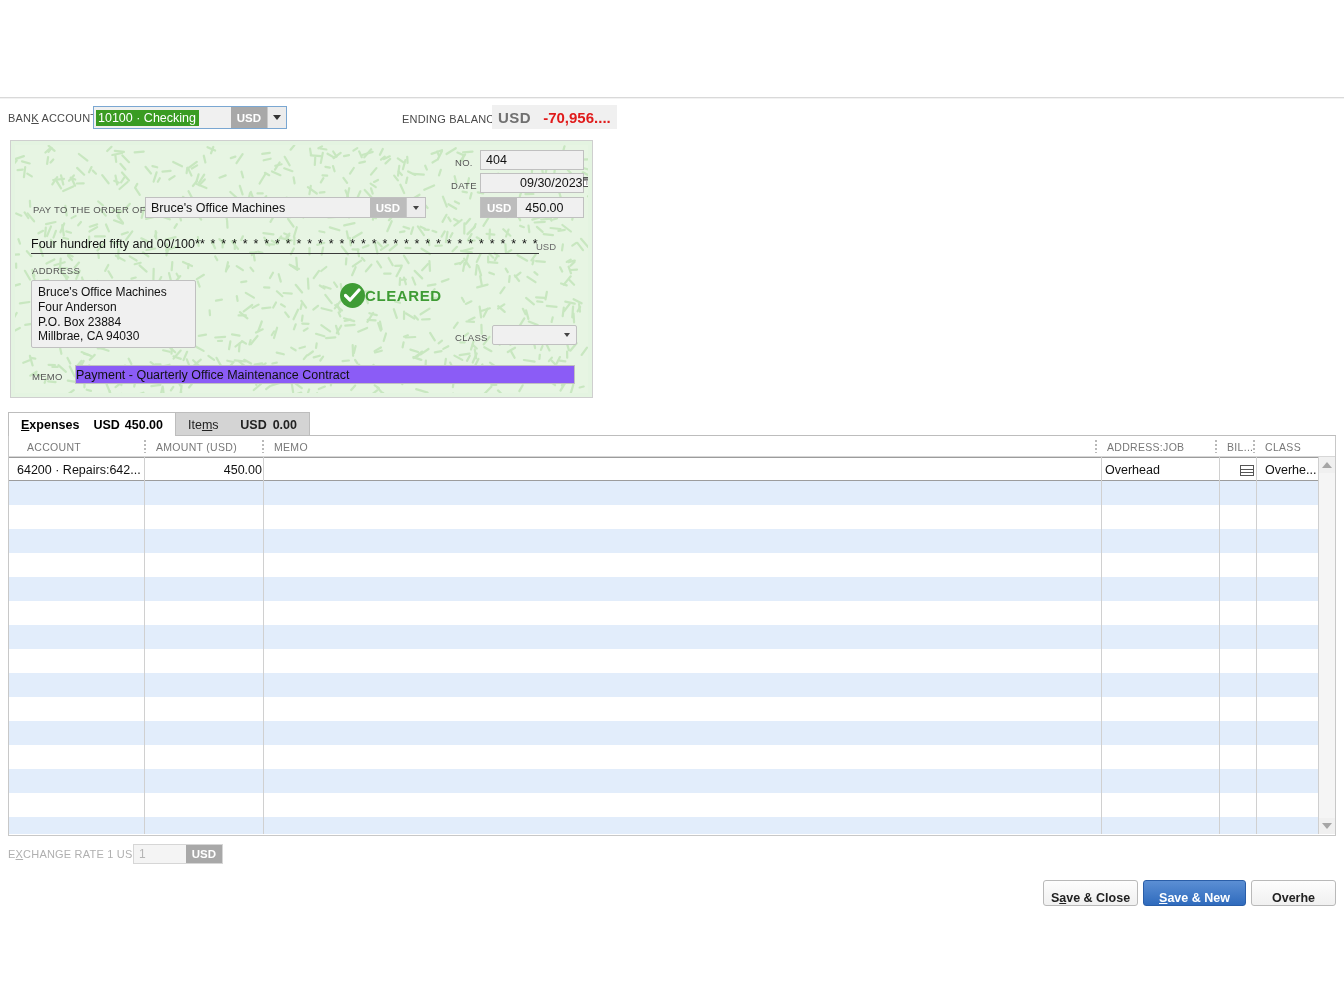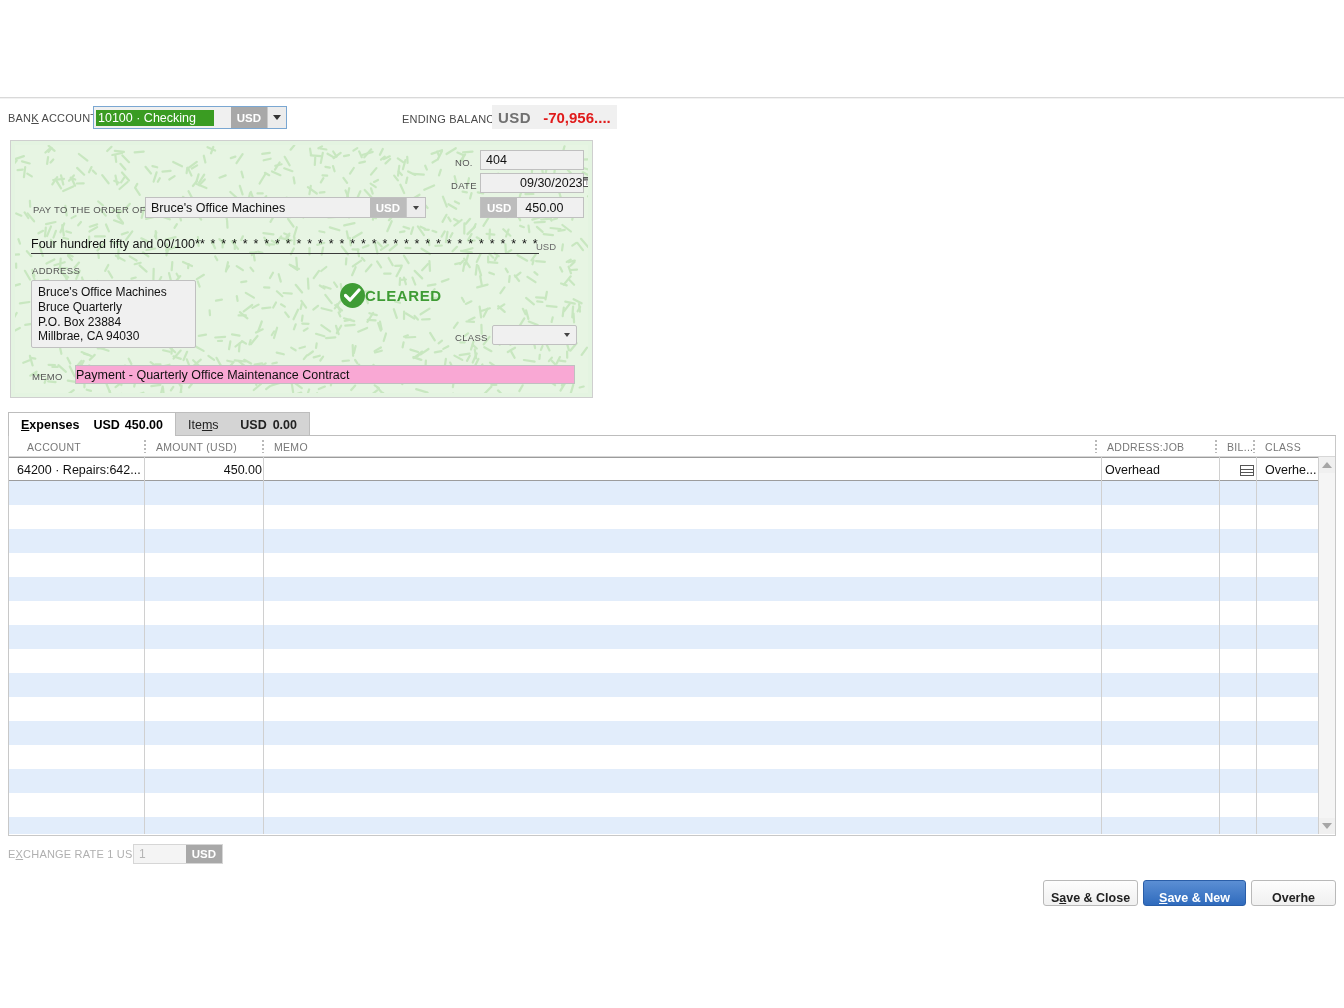--- a/index.html
+++ b/index.html
@@ -33,21 +33,21 @@
     position: absolute; left: 93px; top: 106px; width: 194px; height: 23px;
     border: 1px solid #7aa7d2; background: #f0f0f0;
     display: flex; align-items: stretch;
   }
   .bank-field .sel {
     flex: 1; display: flex; align-items: center;
     font-size: 12.5px; color: #000; padding-left: 2px;
     background: #f0f0f0;
   }
   .bank-field .sel span.hl {
-    background: #3a9c22; color: #ffffff; padding: 1px 18px 1px 2px;
+    background: #3a9c22; color: #ffffff; padding: 1px 3px 1px 2px;
     white-space: nowrap;
   }
   .cur-badge {
     background: #a8a8a8; color: #ffffff; font-size: 11.5px;
     display: flex; align-items: center; justify-content: center;
     padding: 0 6px; font-weight: 600;
   }
   .cur-badge.light { background: #bcbcbc; }
   .dd-btn {
     width: 19px; background: #ececec; border-left: 1px solid #c8c8c8;
@@ -113,21 +113,21 @@
     width: 25px; height: 25px; border-radius: 50%; background: #3f9c35;
     position: relative;
   }
   .cleared .badge svg { position: absolute; left: 4px; top: 5px; }
   .cleared .word {
     font-size: 15px; font-weight: bold; color: #3f9c35; letter-spacing: .6px;
   }
 
   .memo-input {
     position: absolute; left: 60px; top: 220px; width: 500px; height: 19px;
-    background: #f9a8d4; border: 1px solid #c0c0c0;
+    background: #8b5cf6; border: 1px solid #c0c0c0;
     display:flex; align-items:center; font-size: 12.5px; color:#111;
   }
 
   
   .tabs { position: absolute; left: 8px; top: 412px; display: flex; align-items: flex-end; }
   .tab {
     height: 24px; display: flex; align-items: center; gap: 14px;
     padding: 0 12px; font-size: 12.5px;
     border: 1px solid #bdbdbd; border-bottom: none;
     position: relative;
@@ -1179,21 +1179,21 @@
       </div>
 
       <div class="amt-words">
         <span>Four hundred fifty and 00/100*</span><span class="stars">* * * * * * * * * * * * * * * * * * * * * * * * * * * * * * * * * * * * * * * * *</span>
       </div>
       <div class="usd-tag">USD</div>
 
       <div class="chk-lbl" style="left:17px; top:120px;">ADDRESS</div>
       <div class="addr-box">
         <div>Bruce's Office Machines</div>
-        <div>Bruce Quarterly</div>
+        <div>Four Anderson</div>
         <div>P.O. Box 23884</div>
         <div>Millbrae, CA 94030</div>
       </div>
 
       <div class="cleared">
         <span class="badge">
           <svg width="17" height="15" viewBox="0 0 17 15">
               <path d="M1.5 7.5 L6 12 L15 2" stroke="#fff" stroke-width="3.2" fill="none" stroke-linecap="round" stroke-linejoin="round"></path>
             </svg>
         </span>

